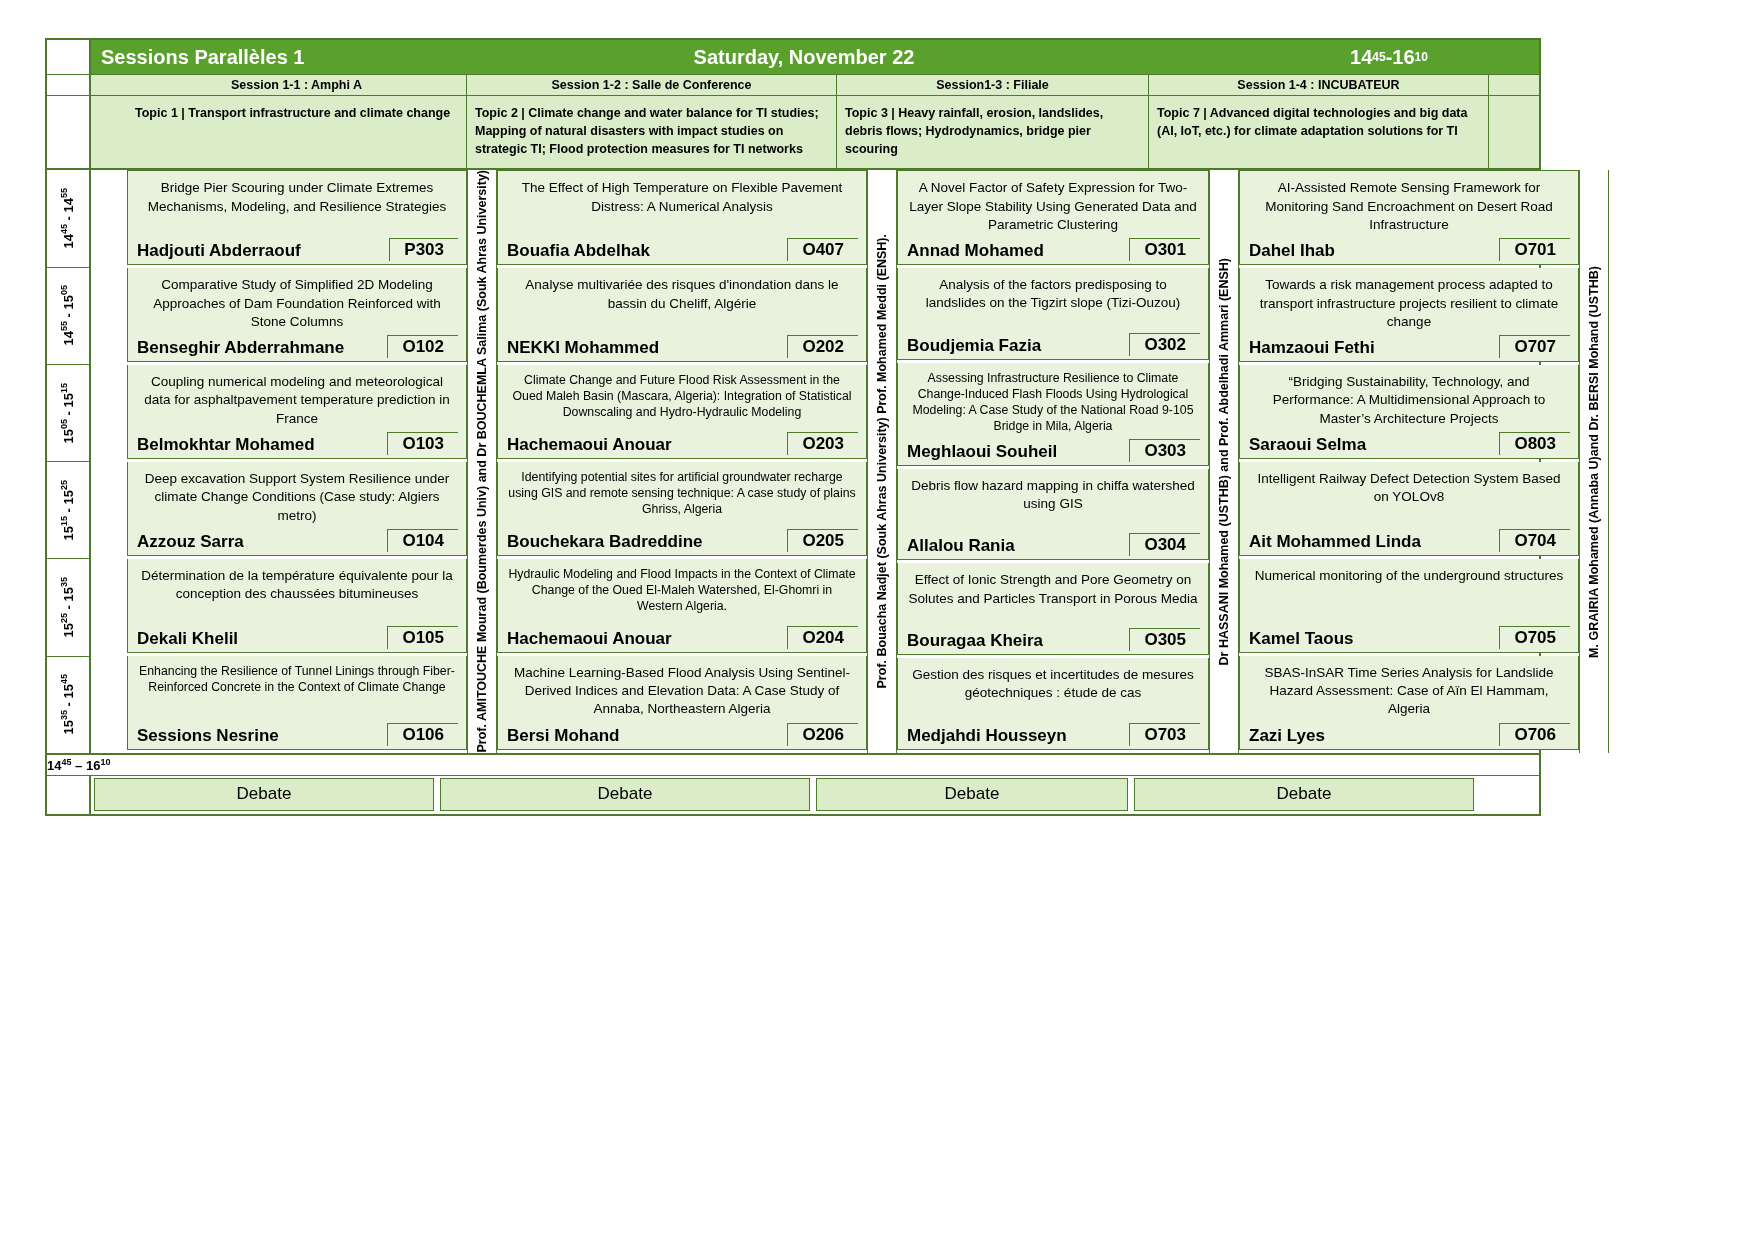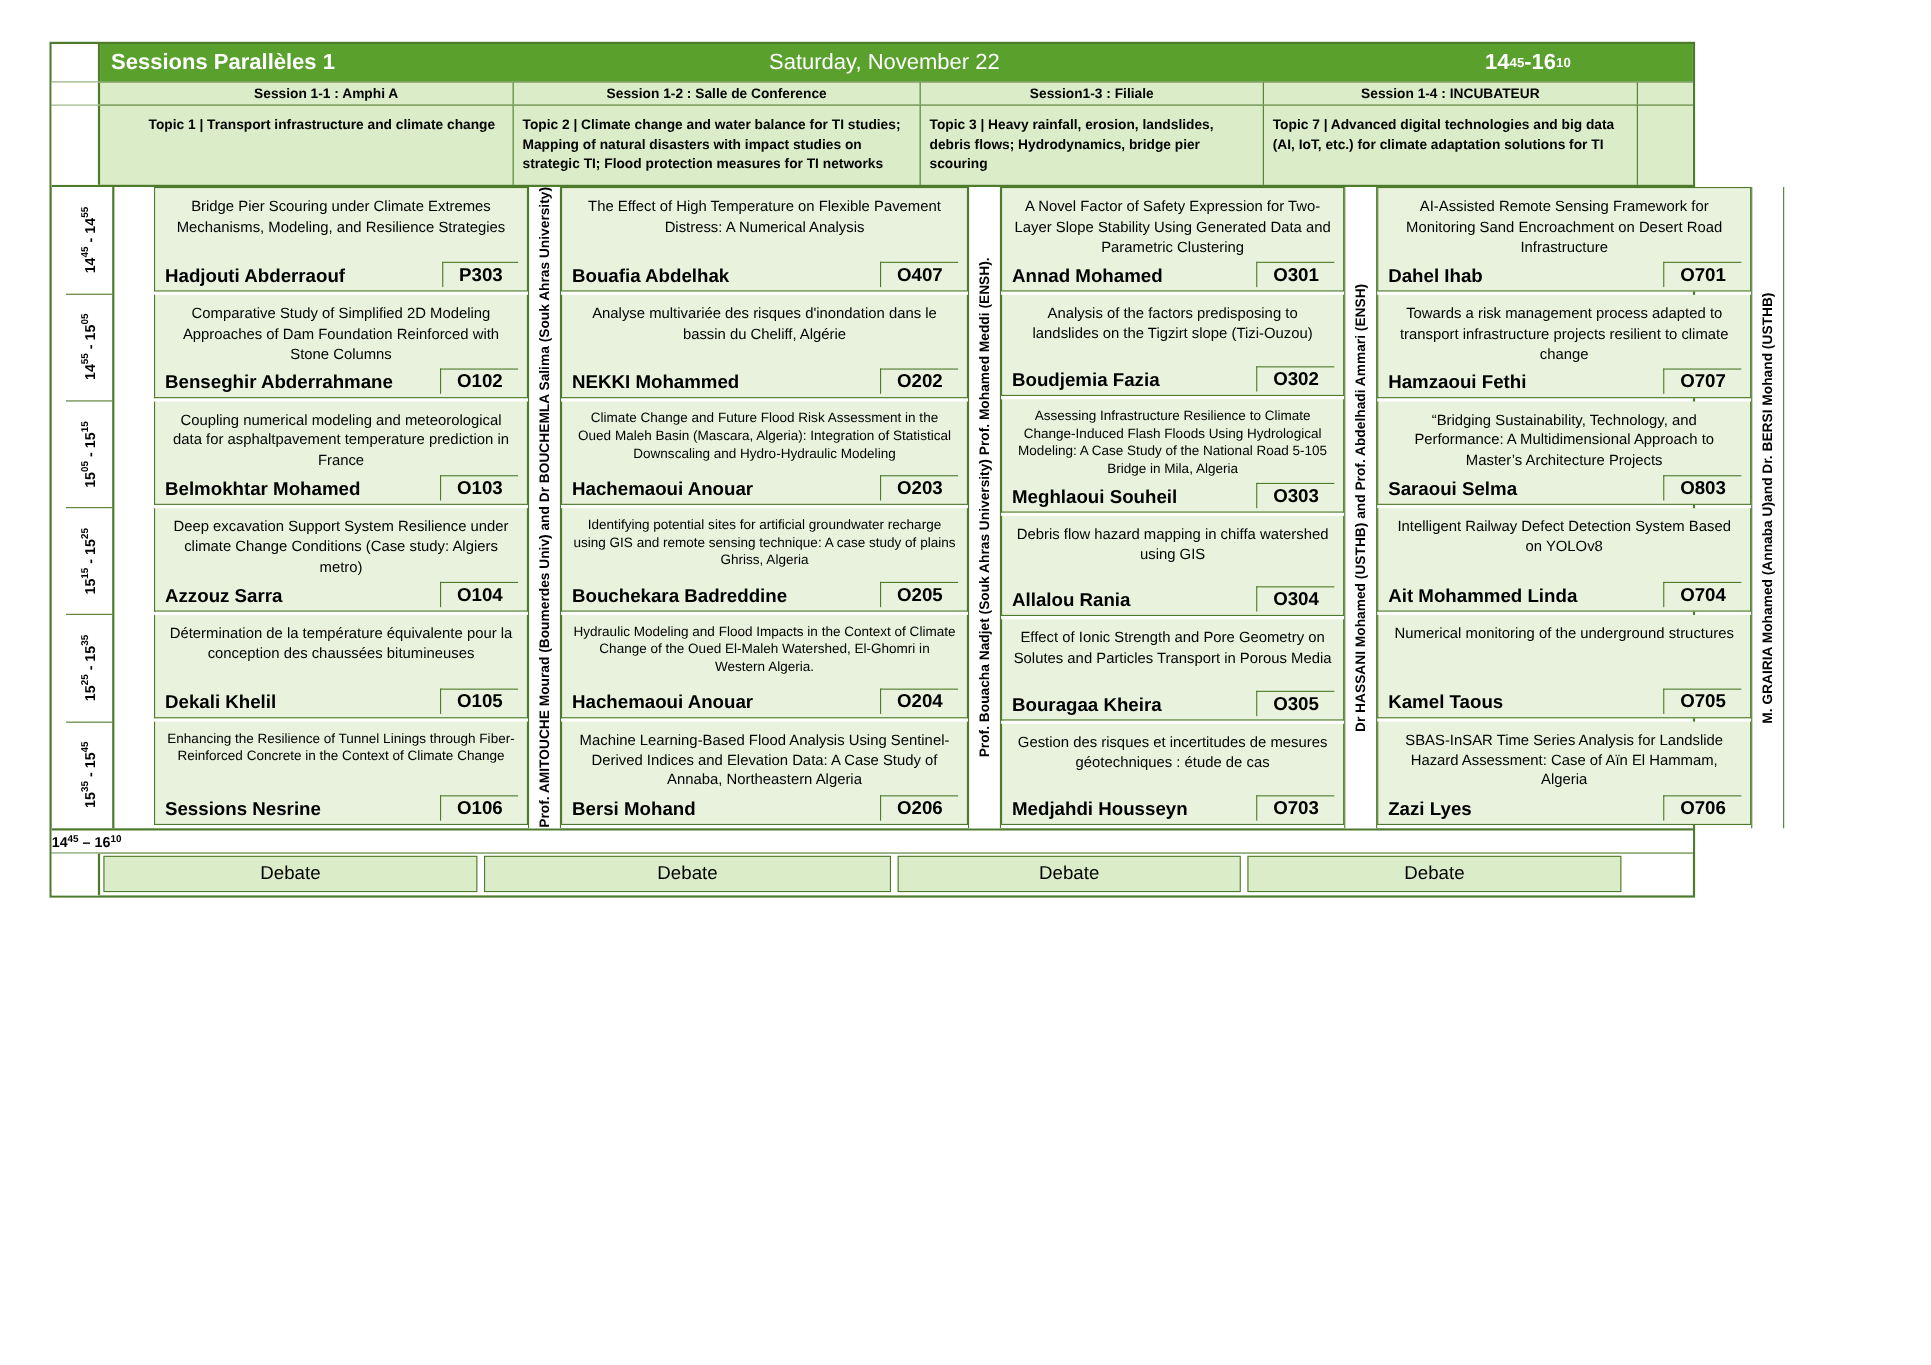--- a/index.html
+++ b/index.html
@@ -50,21 +50,21 @@
     padding-left: 10px;
     font-size: 20px;
     font-weight: bold;
   }
   .hdr-center {
     flex: 1;
     display: flex;
     align-items: center;
     justify-content: center;
     font-size: 20px;
-    font-weight: normal;
+    font-weight: bold;
   }
   .hdr-time {
     flex: 0 0 300px;
     display: flex;
     align-items: center;
     justify-content: center;
     font-size: 20px;
     font-weight: bold;
   }
   .hdr-time sup { font-size: 12px; }
@@ -106,21 +106,20 @@
   
   .c1 { flex: 0 0 340px; margin-left: 36px; }
   .c2 { flex: 0 0 370px; }
   .c3 { flex: 0 0 312px; }
   .c4 { flex: 0 0 340px; }
 
   
   .body-grid {
     display: flex;
     align-items: stretch;
-    padding-left: 13px;
   }
   .timecol {
     flex: 0 0 44px;
     border-right: 2px solid #4e7a2c;
     box-sizing: border-box;
     display: flex;
     flex-direction: column;
   }
   .timecell {
     flex: 1 1 0;
@@ -392,21 +391,21 @@
           </div>
         </div>
         <div class="talk">
           <div class="talk-title">Analysis of the factors predisposing to landslides on the Tigzirt slope (Tizi-Ouzou)</div>
           <div class="talk-foot">
             <span class="author">Boudjemia Fazia</span>
             <span class="code">O302</span>
           </div>
         </div>
         <div class="talk">
-          <div class="talk-title small">Assessing Infrastructure Resilience to Climate Change-Induced Flash Floods Using Hydrological Modeling: A Case Study of the National Road 5-105 Bridge in Mila, Algeria</div>
+          <div class="talk-title small">Assessing Infrastructure Resilience to Climate Change-Induced Flash Floods Using Hydrological Modeling: A Case Study of the National Road 9-105 Bridge in Mila, Algeria</div>
           <div class="talk-foot">
             <span class="author">Meghlaoui Souheil</span>
             <span class="code">O303</span>
           </div>
         </div>
         <div class="talk">
           <div class="talk-title">Debris flow hazard mapping in chiffa watershed using GIS</div>
           <div class="talk-foot">
             <span class="author">Allalou Rania</span>
             <span class="code">O304</span>

